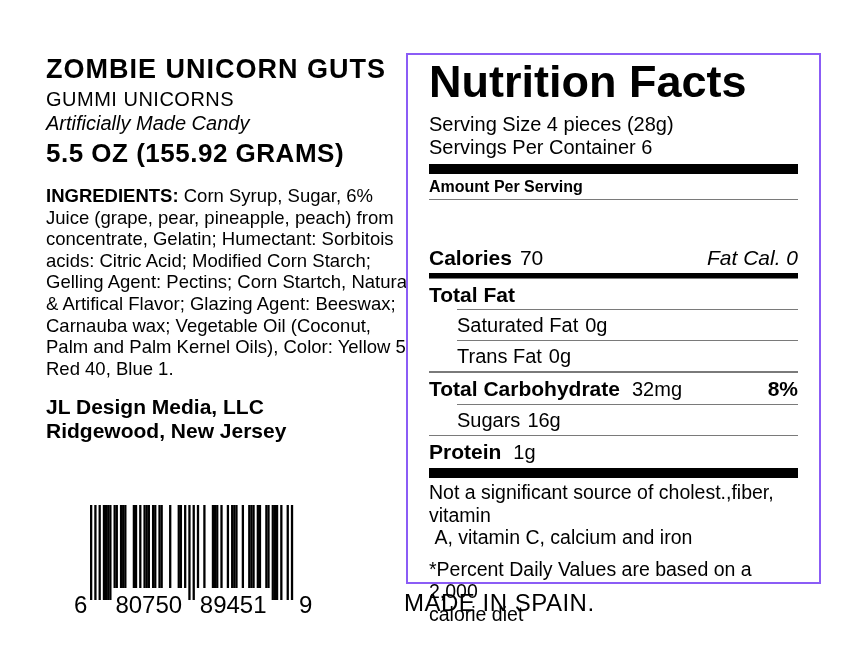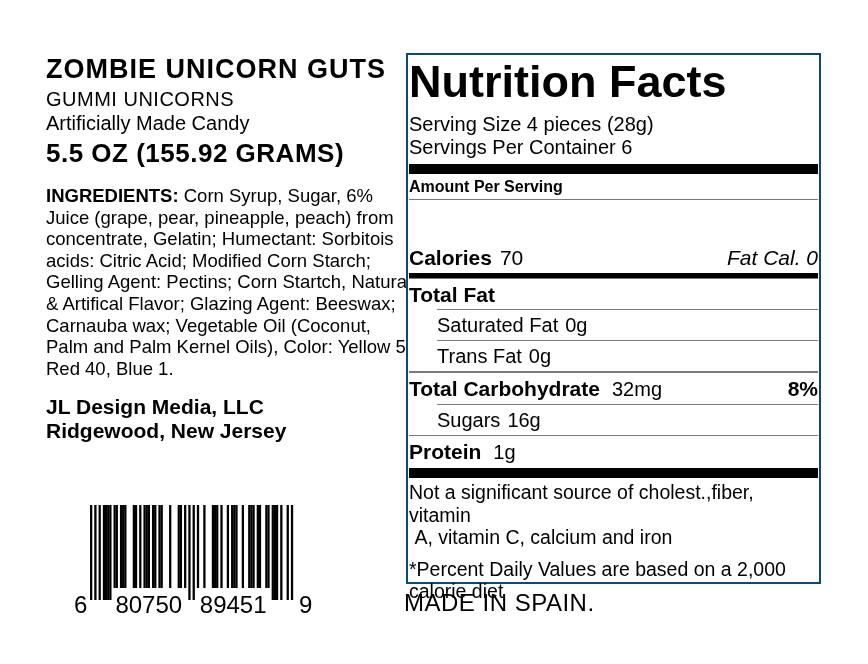--- a/index.html
+++ b/index.html
@@ -6,35 +6,35 @@
   html,body { background:#ffffff; }
   body {
     width:868px; height:664px; position:relative; overflow:hidden;
     font-family:"Liberation Sans", sans-serif; color:#000;
   }
 
   
   .left-col { position:absolute; left:46px; top:54px; width:352px; }
   .prod-title { font-size:27px; font-weight:700; letter-spacing:1px; line-height:30px; }
   .prod-sub   { font-size:20px; line-height:24px; letter-spacing:0.5px; margin-top:3px; }
-  .prod-tag   { font-size:20px; line-height:24px; }
+  .prod-tag   { font-size:20px; line-height:24px;font-style:italic; }
   .prod-weight{ font-size:26px; font-weight:700; line-height:30px; margin-top:3px; letter-spacing:0.5px; }
   .ingredients{ margin-top:17px; font-size:18.5px; line-height:21.6px; }
   .ingredients .ing-line { white-space:pre; }
   .ing-bold { font-weight:700; }
   .company { margin-top:16px; font-size:21px; font-weight:700; line-height:24px; }
 
   .barcode-wrap { position:absolute; left:72px; top:505px; width:250px; height:110px; }
   .barcode-wrap svg { display:block; }
   .bc-digit { font-family:"Liberation Sans", sans-serif; font-size:24px; fill:#000; }
 
   
   .nf-box {
     position:absolute; left:406px; top:53px; width:415px; height:531px;
-    border:2px solid #0c4a6e; background:#fff; padding:0 1px;
+    border:2px solid #8b5cf6; background:#fff; padding:0 21px;
   }
   .nf-title { font-size:45px; font-weight:700; line-height:49px; letter-spacing:0px; margin-top:2px; white-space:nowrap; }
   .nf-serving { font-size:20px; line-height:23px; }
   .nf-serving.first { margin-top:7px; }
   .bar-thick { height:10px; background:#000; }
   .bar-thick.b1 { margin-top:5px; }
   .bar-med { height:5px; background:#000; }
   .sep { height:1px; background:#7a7a7a; }
   .sep.indent { margin-left:28px; }
   .nf-amount { font-size:16px; font-weight:700; line-height:20px; padding:3px 0 2px 0; }

